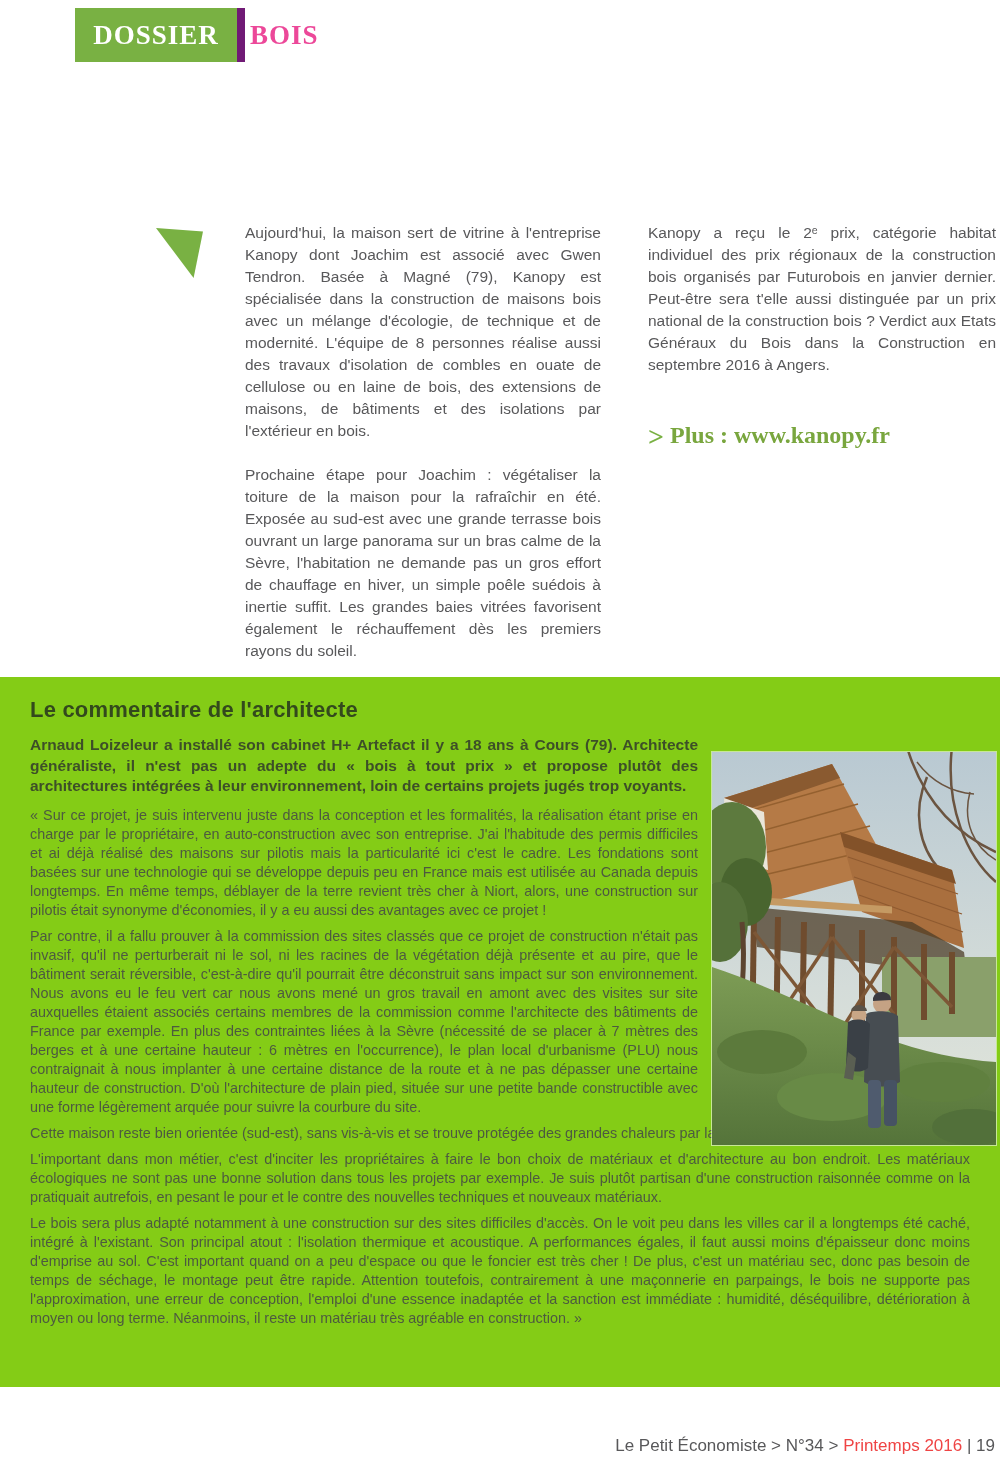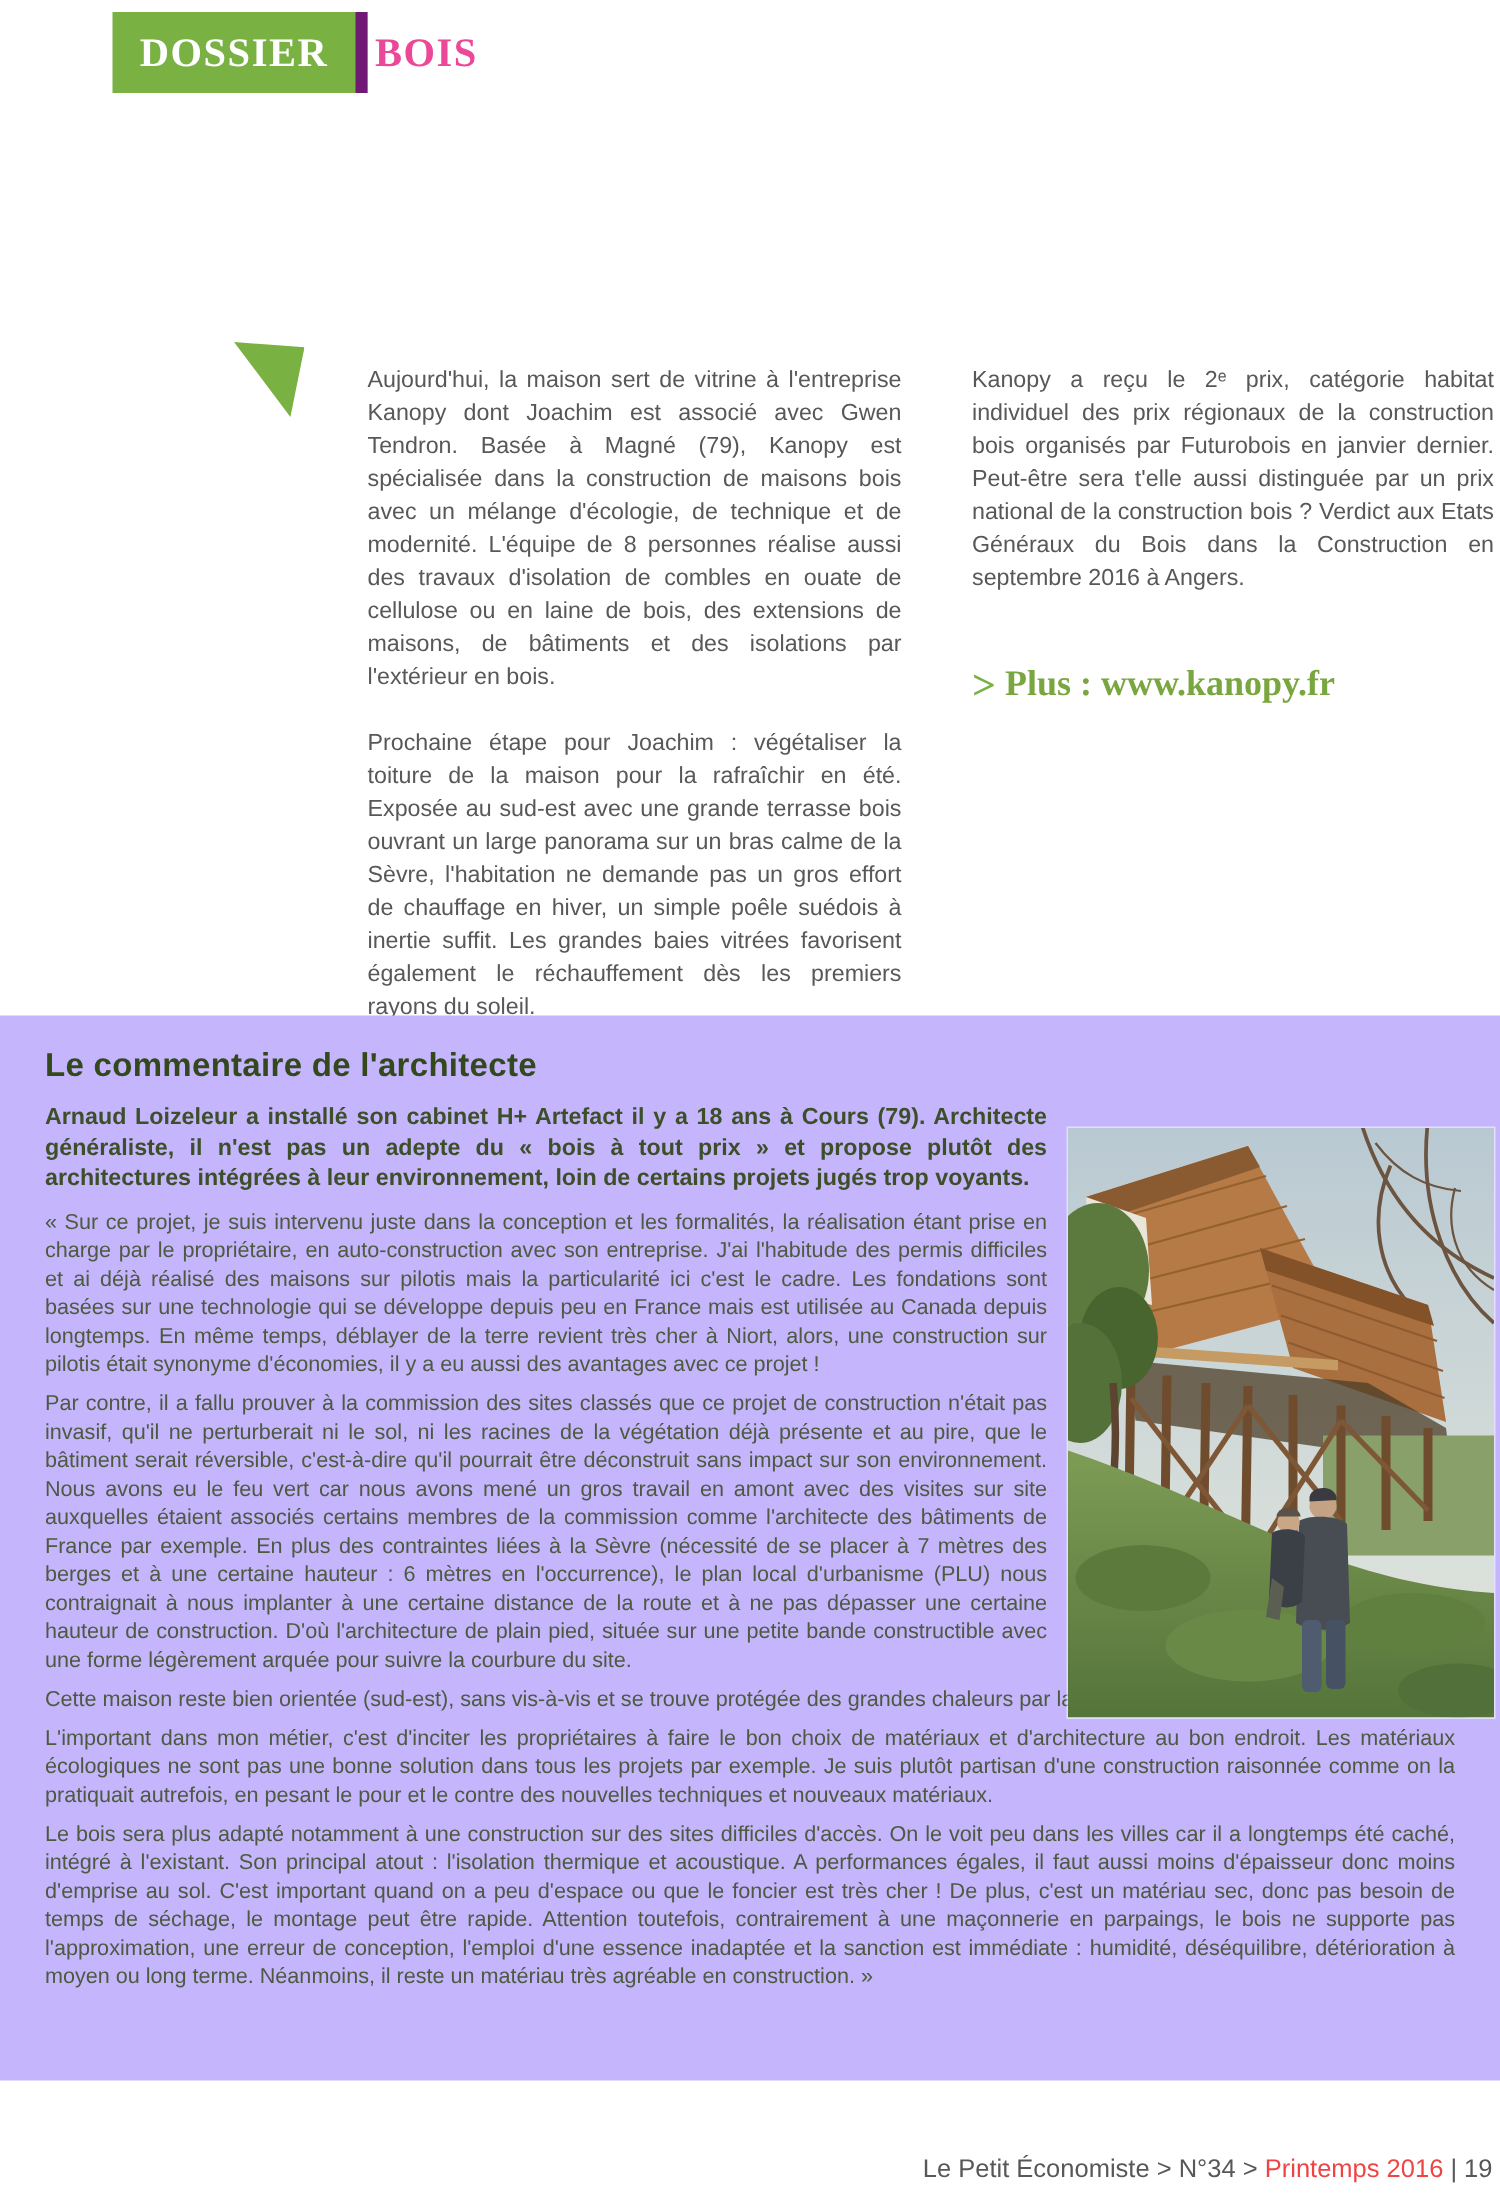--- a/index.html
+++ b/index.html
@@ -12,21 +12,21 @@
               border-right:8px solid #701a75;}
   .kicker-box span{font-family:"Liberation Serif", serif;font-weight:bold;
                    font-size:27px;color:#ffffff;letter-spacing:1px;}
   .topic{position:absolute;left:250px;top:8px;height:54px;display:flex;align-items:center;
          font-family:"Liberation Serif", serif;font-weight:bold;font-size:27px;
          letter-spacing:1px;}
 
   
   .tri{position:absolute;left:156px;top:228px;width:47px;height:50px;
        clip-path:polygon(0 0,100% 7%,80% 100%);}
-  .col{position:absolute;top:222px;text-align:justify;font-size:15.5px;line-height:22px;margin-top:21px;}
+  .col{position:absolute;top:222px;text-align:justify;font-size:15.5px;line-height:22px;}
   .col p{margin:0 0 22px 0;}
   .col-left{left:245px;width:356px;}
   .col-right{left:648px;width:348px;}
   .author{font-style:italic;text-align:right;margin-top:2px !important;}
   .more-line{margin-top:48px !important;text-align:left;}
   .more-arrow{font-family:"Liberation Serif", serif;font-weight:bold;font-size:28px;
               vertical-align:-3px;margin-right:6px;}
   .kanopy-link{font-family:"Liberation Serif", serif;font-weight:bold;font-size:24px;
                text-decoration:none;cursor:pointer;}
 
@@ -67,21 +67,21 @@
       <p>Prochaine étape pour Joachim : végétaliser la toiture de la maison pour la rafraîchir en été. Exposée au sud-est avec une grande terrasse bois ouvrant un large panorama sur un bras calme de la Sèvre, l'habitation ne demande pas un gros effort de chauffage en hiver, un simple poêle suédois à inertie suffit. Les grandes baies vitrées favorisent également le réchauffement dès les premiers rayons du soleil.</p>
     </div>
     <div class="col col-right">
       <p>Kanopy a reçu le 2ᵉ prix, catégorie habitat individuel des prix régionaux de la construction bois organisés par Futurobois en janvier dernier. Peut-être sera t'elle aussi distinguée par un prix national de la construction bois ? Verdict aux Etats Généraux du Bois dans la Construction en septembre 2016 à Angers.</p>
       <p class="more-line">
         <span class="more-arrow" style="color:#79b143;">&gt;</span><a class="kanopy-link" style="color:#79a63e;">Plus : www.kanopy.fr</a>
       </p>
     </div>
   </section>
 
-  <section class="commentary" style="background:#c4b5fd;color:#4d5a40;">
+  <section class="commentary" style="background:#84cc16;color:#4d5a40;">
     <h2 style="color:#33491d;">Le commentaire de l'architecte</h2>
     <p class="c-intro c-narrow" style="color:#3d4f28;">Arnaud Loizeleur a installé son cabinet H+ Artefact il y a 18 ans à Cours (79). Architecte généraliste, il n'est pas un adepte du « bois à tout prix » et propose plutôt des architectures intégrées à leur environnement, loin de certains projets jugés trop voyants.</p>
     <p class="c-quote c-narrow">« Sur ce projet, je suis intervenu juste dans la conception et les formalités, la réalisation étant prise en charge par le propriétaire, en auto-construction avec son entreprise. J'ai l'habitude des permis difficiles et ai déjà réalisé des maisons sur pilotis mais la particularité ici c'est le cadre. Les fondations sont basées sur une technologie qui se développe depuis peu en France mais est utilisée au Canada depuis longtemps. En même temps, déblayer de la terre revient très cher à Niort, alors, une construction sur pilotis était synonyme d'économies, il y a eu aussi des avantages avec ce projet !</p>
     <p class="c-quote c-narrow">Par contre, il a fallu prouver à la commission des sites classés que ce projet de construction n'était pas invasif, qu'il ne perturberait ni le sol, ni les racines de la végétation déjà présente et au pire, que le bâtiment serait réversible, c'est-à-dire qu'il pourrait être déconstruit sans impact sur son environnement. Nous avons eu le feu vert car nous avons mené un gros travail en amont avec des visites sur site auxquelles étaient associés certains membres de la commission comme l'architecte des bâtiments de France par exemple. En plus des contraintes liées à la Sèvre (nécessité de se placer à 7 mètres des berges et à une certaine hauteur : 6 mètres en l'occurrence), le plan local d'urbanisme (PLU) nous contraignait à nous implanter à une certaine distance de la route et à ne pas dépasser une certaine hauteur de construction. D'où l'architecture de plain pied, située sur une petite bande constructible avec une forme légèrement arquée pour suivre la courbure du site.</p>
     <p class="c-full">Cette maison reste bien orientée (sud-est), sans vis-à-vis et se trouve protégée des grandes chaleurs par la cime des arbres en été.</p>
     <p class="c-full">L'important dans mon métier, c'est d'inciter les propriétaires à faire le bon choix de matériaux et d'architecture au bon endroit. Les matériaux écologiques ne sont pas une bonne solution dans tous les projets par exemple. Je suis plutôt partisan d'une construction raisonnée comme on la pratiquait autrefois, en pesant le pour et le contre des nouvelles techniques et nouveaux matériaux.</p>
     <p class="c-full">Le bois sera plus adapté notamment à une construction sur des sites difficiles d'accès. On le voit peu dans les villes car il a longtemps été caché, intégré à l'existant. Son principal atout : l'isolation thermique et acoustique. A performances égales, il faut aussi moins d'épaisseur donc moins d'emprise au sol. C'est important quand on a peu d'espace ou que le foncier est très cher ! De plus, c'est un matériau sec, donc pas besoin de temps de séchage, le montage peut être rapide. Attention toutefois, contrairement à une maçonnerie en parpaings, le bois ne supporte pas l'approximation, une erreur de conception, l'emploi d'une essence inadaptée et la sanction est immédiate : humidité, déséquilibre, détérioration à moyen ou long terme. Néanmoins, il reste un matériau très agréable en construction. »</p>
 
     <figure class="photo-frame">
       <svg viewBox="0 0 284 393" preserveAspectRatio="none">

